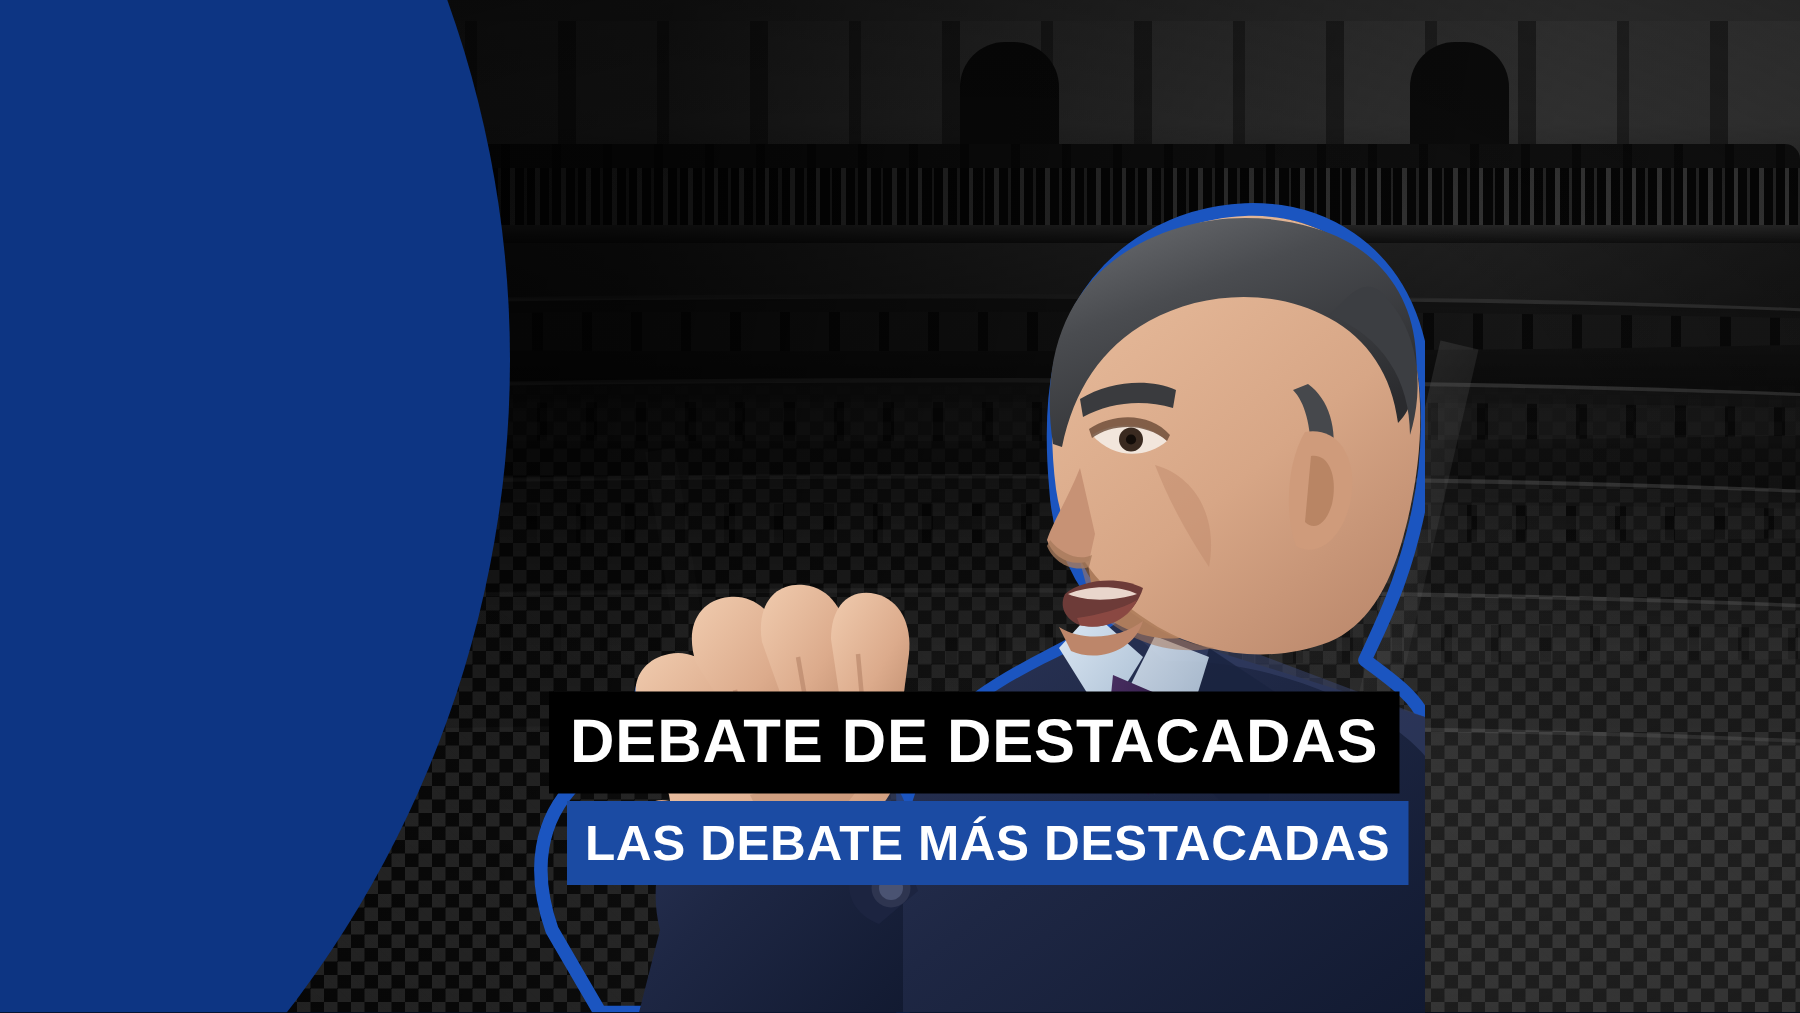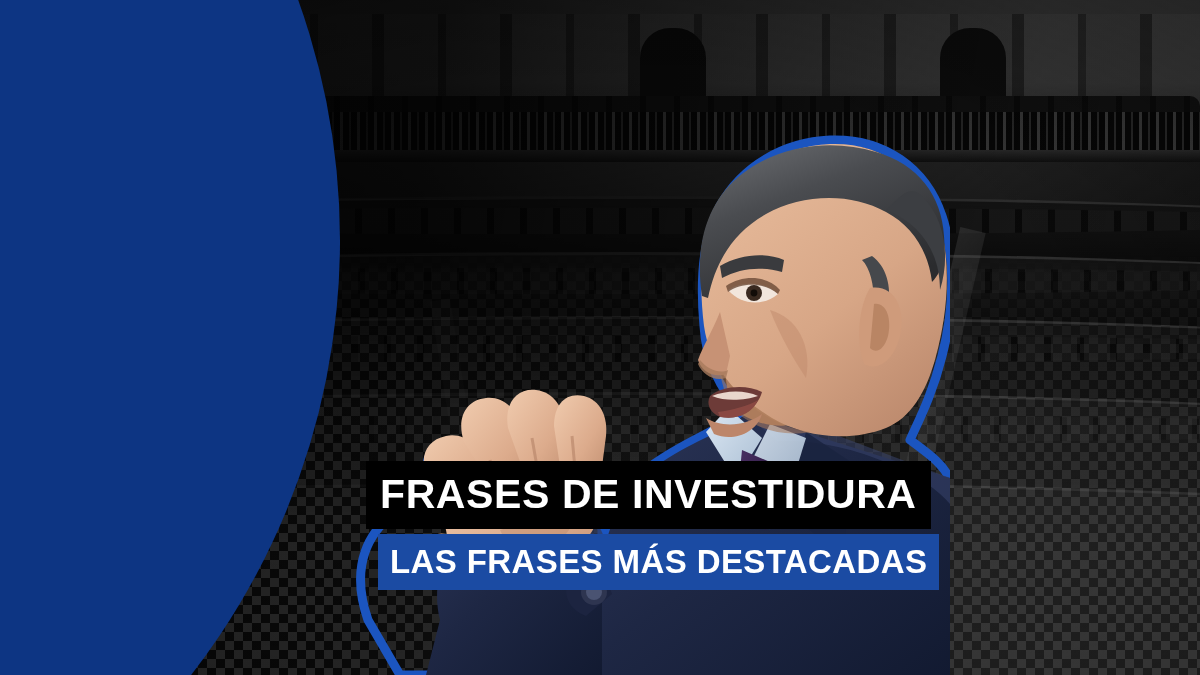--- a/index.html
+++ b/index.html
@@ -274,19 +274,19 @@
         <path d="M250 470 C280 462 310 448 336 430 C332 462 304 496 268 506 Z" fill="#c08e70" opacity=".5"></path>
 
         <path d="M318 520 C338 508 356 514 362 534 L336 556 C320 550 312 536 318 520 Z" fill="#1c2440"></path>
         <circle cx="344" cy="532" r="13" fill="#2e3550"></circle>
         <circle cx="344" cy="532" r="8" fill="#4a5372"></circle>
       </g>
     </svg>
   </div>
 
   <div class="titles">
-    <div class="bar-main">FRASES DE INVESTIDURA</div>
+    <div class="bar-main">DEBATE DE DESTACADAS</div>
     <div class="bar-sub-wrap">
-      <div class="bar-sub">LAS FRASES MÁS DESTACADAS</div>
+      <div class="bar-sub">LAS DEBATE MÁS DESTACADAS</div>
     </div>
   </div>
 
 </div>
 
 </body></html>

